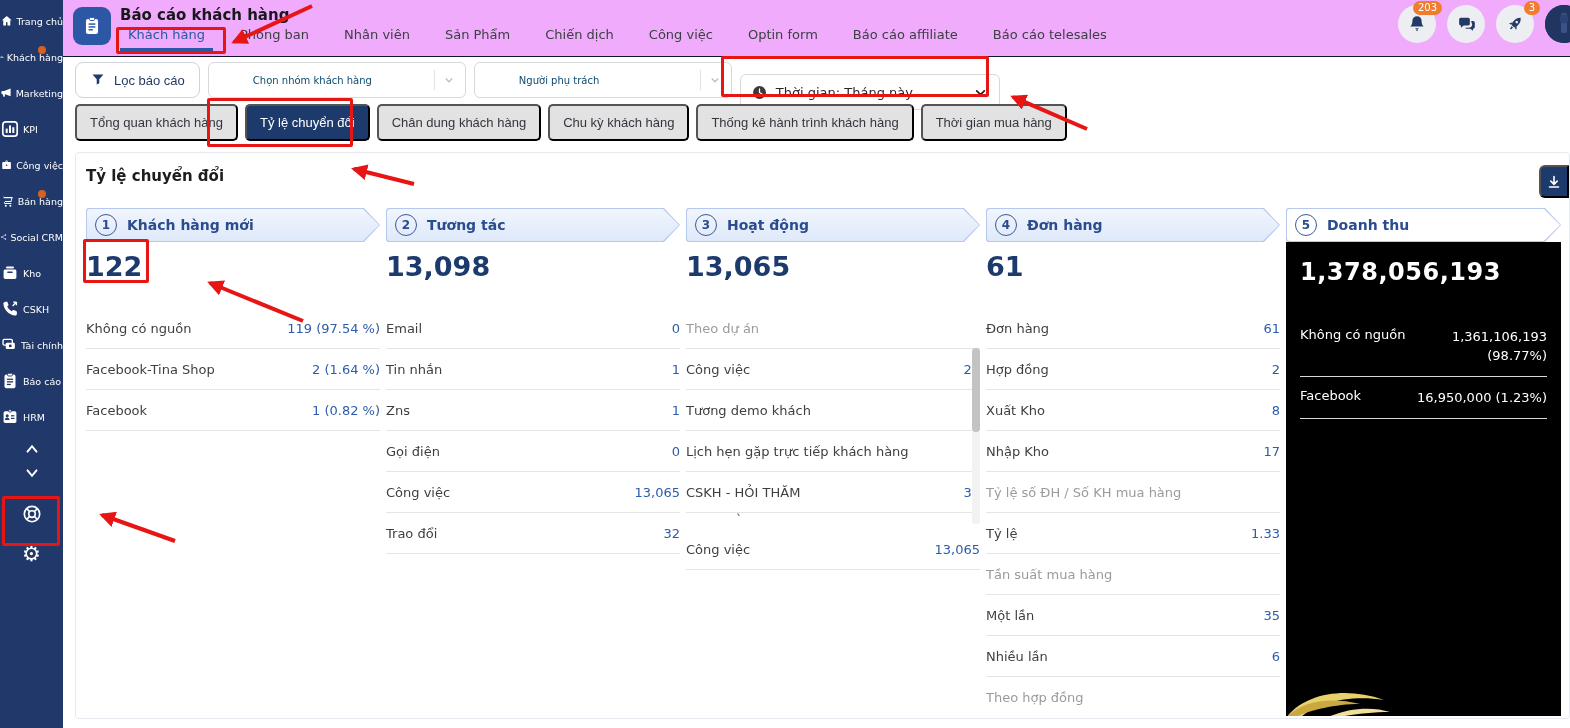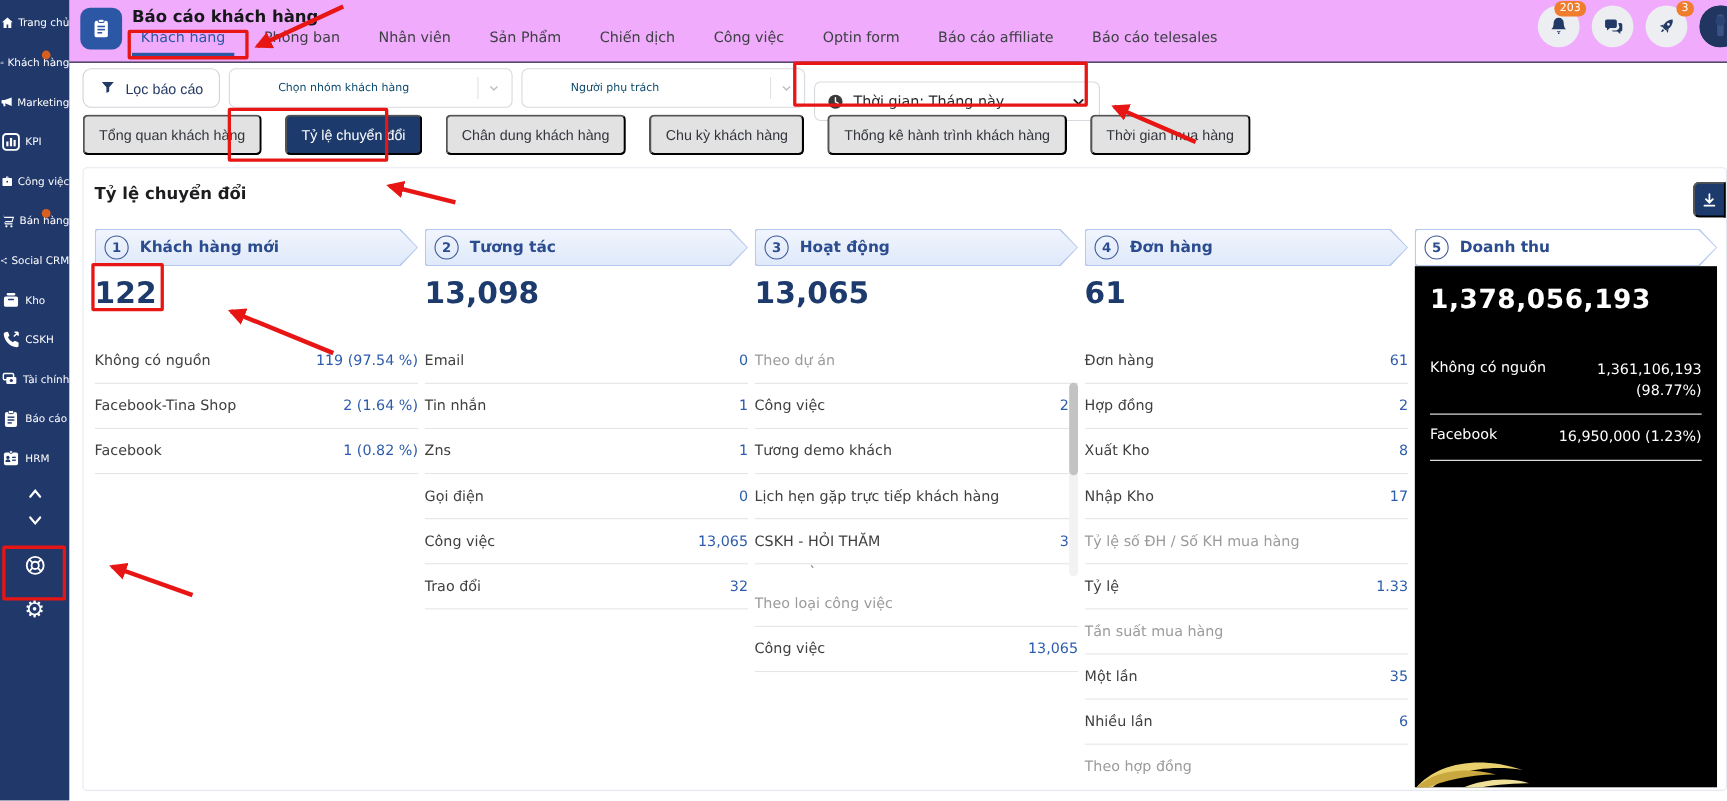--- a/index.html
+++ b/index.html
@@ -41,21 +41,21 @@
     border:1px solid #cfd3da; border-radius:8px; font-size:13px; color:#243a64; cursor:pointer; }
   .fsel { height:36px; width:258px; display:flex; align-items:center; background:#fff;
     border:1px solid #d6d9de; border-radius:6px; padding:0 8px 0 12px; cursor:pointer; }
   .fsel .ph { flex:1; font-size:10px; color:#0c4a6e; white-space:nowrap; overflow:hidden;margin-left:32px; }
   .fsel .dv { width:1px; height:20px; background:#e0e2e6; margin-right:6px; }
   .tsel { height:36px; width:260px; display:flex; align-items:center; gap:8px; background:#fff;
     border:1px solid #d6d9de; border-radius:6px; padding:0 10px 0 10px; cursor:pointer;margin-top:12px; }
   .tsel .tv { flex:1; font-size:13px; color:#26282c; white-space:nowrap; }
 
   
-  .subtabs { position:absolute; left:75px; top:104px; display:flex; gap:21px; z-index:3; }
+  .subtabs { position:absolute; left:75px; top:104px; display:flex; gap:7px; z-index:3; }
   .stab { height:37px; display:flex; align-items:center; padding:0 13px; background:#e2e2e2;
     border-radius:5px; font-size:13px; color:#33363d; cursor:pointer; white-space:nowrap; }
   .stab.active { background:#1d3a6d; color:#fff; }
 
   
   .panel { position:absolute; left:75px; top:152px; width:1495px; height:567px; background:#fff;
     border:1px solid #e7e9f0; border-radius:4px; z-index:2; }
   .panel-title { position:absolute; left:10px; top:14px; font-size:15px; font-weight:bold; color:#1d1d1f; }
   .dl-btn { position:absolute; right:0; top:12px; width:30px; height:33px; background:#1d3a6d;
     border-radius:6px 0 0 6px; display:flex; align-items:center; justify-content:center; cursor:pointer; }
@@ -446,21 +446,20 @@
             </div>
           <div class="frow">
               <span class="rl">Lịch hẹn gặp trực tiếp khách hàng</span>
               <span class="rv">1</span>
             </div>
           <div class="frow">
               <span class="rl">CSKH - HỎI THĂM</span>
               <span class="rv">32</span>
             </div>
           <div class="stray">`</div>
-          <div class="fsection">Theo loại công việc</div>
           <div class="frow">
               <span class="rl">Công việc</span>
               <span class="rv">13,065</span>
             </div>
         </div>
         <div class="scroll-track">
             <div class="scroll-thumb"></div>
           </div>
       </div>
 

